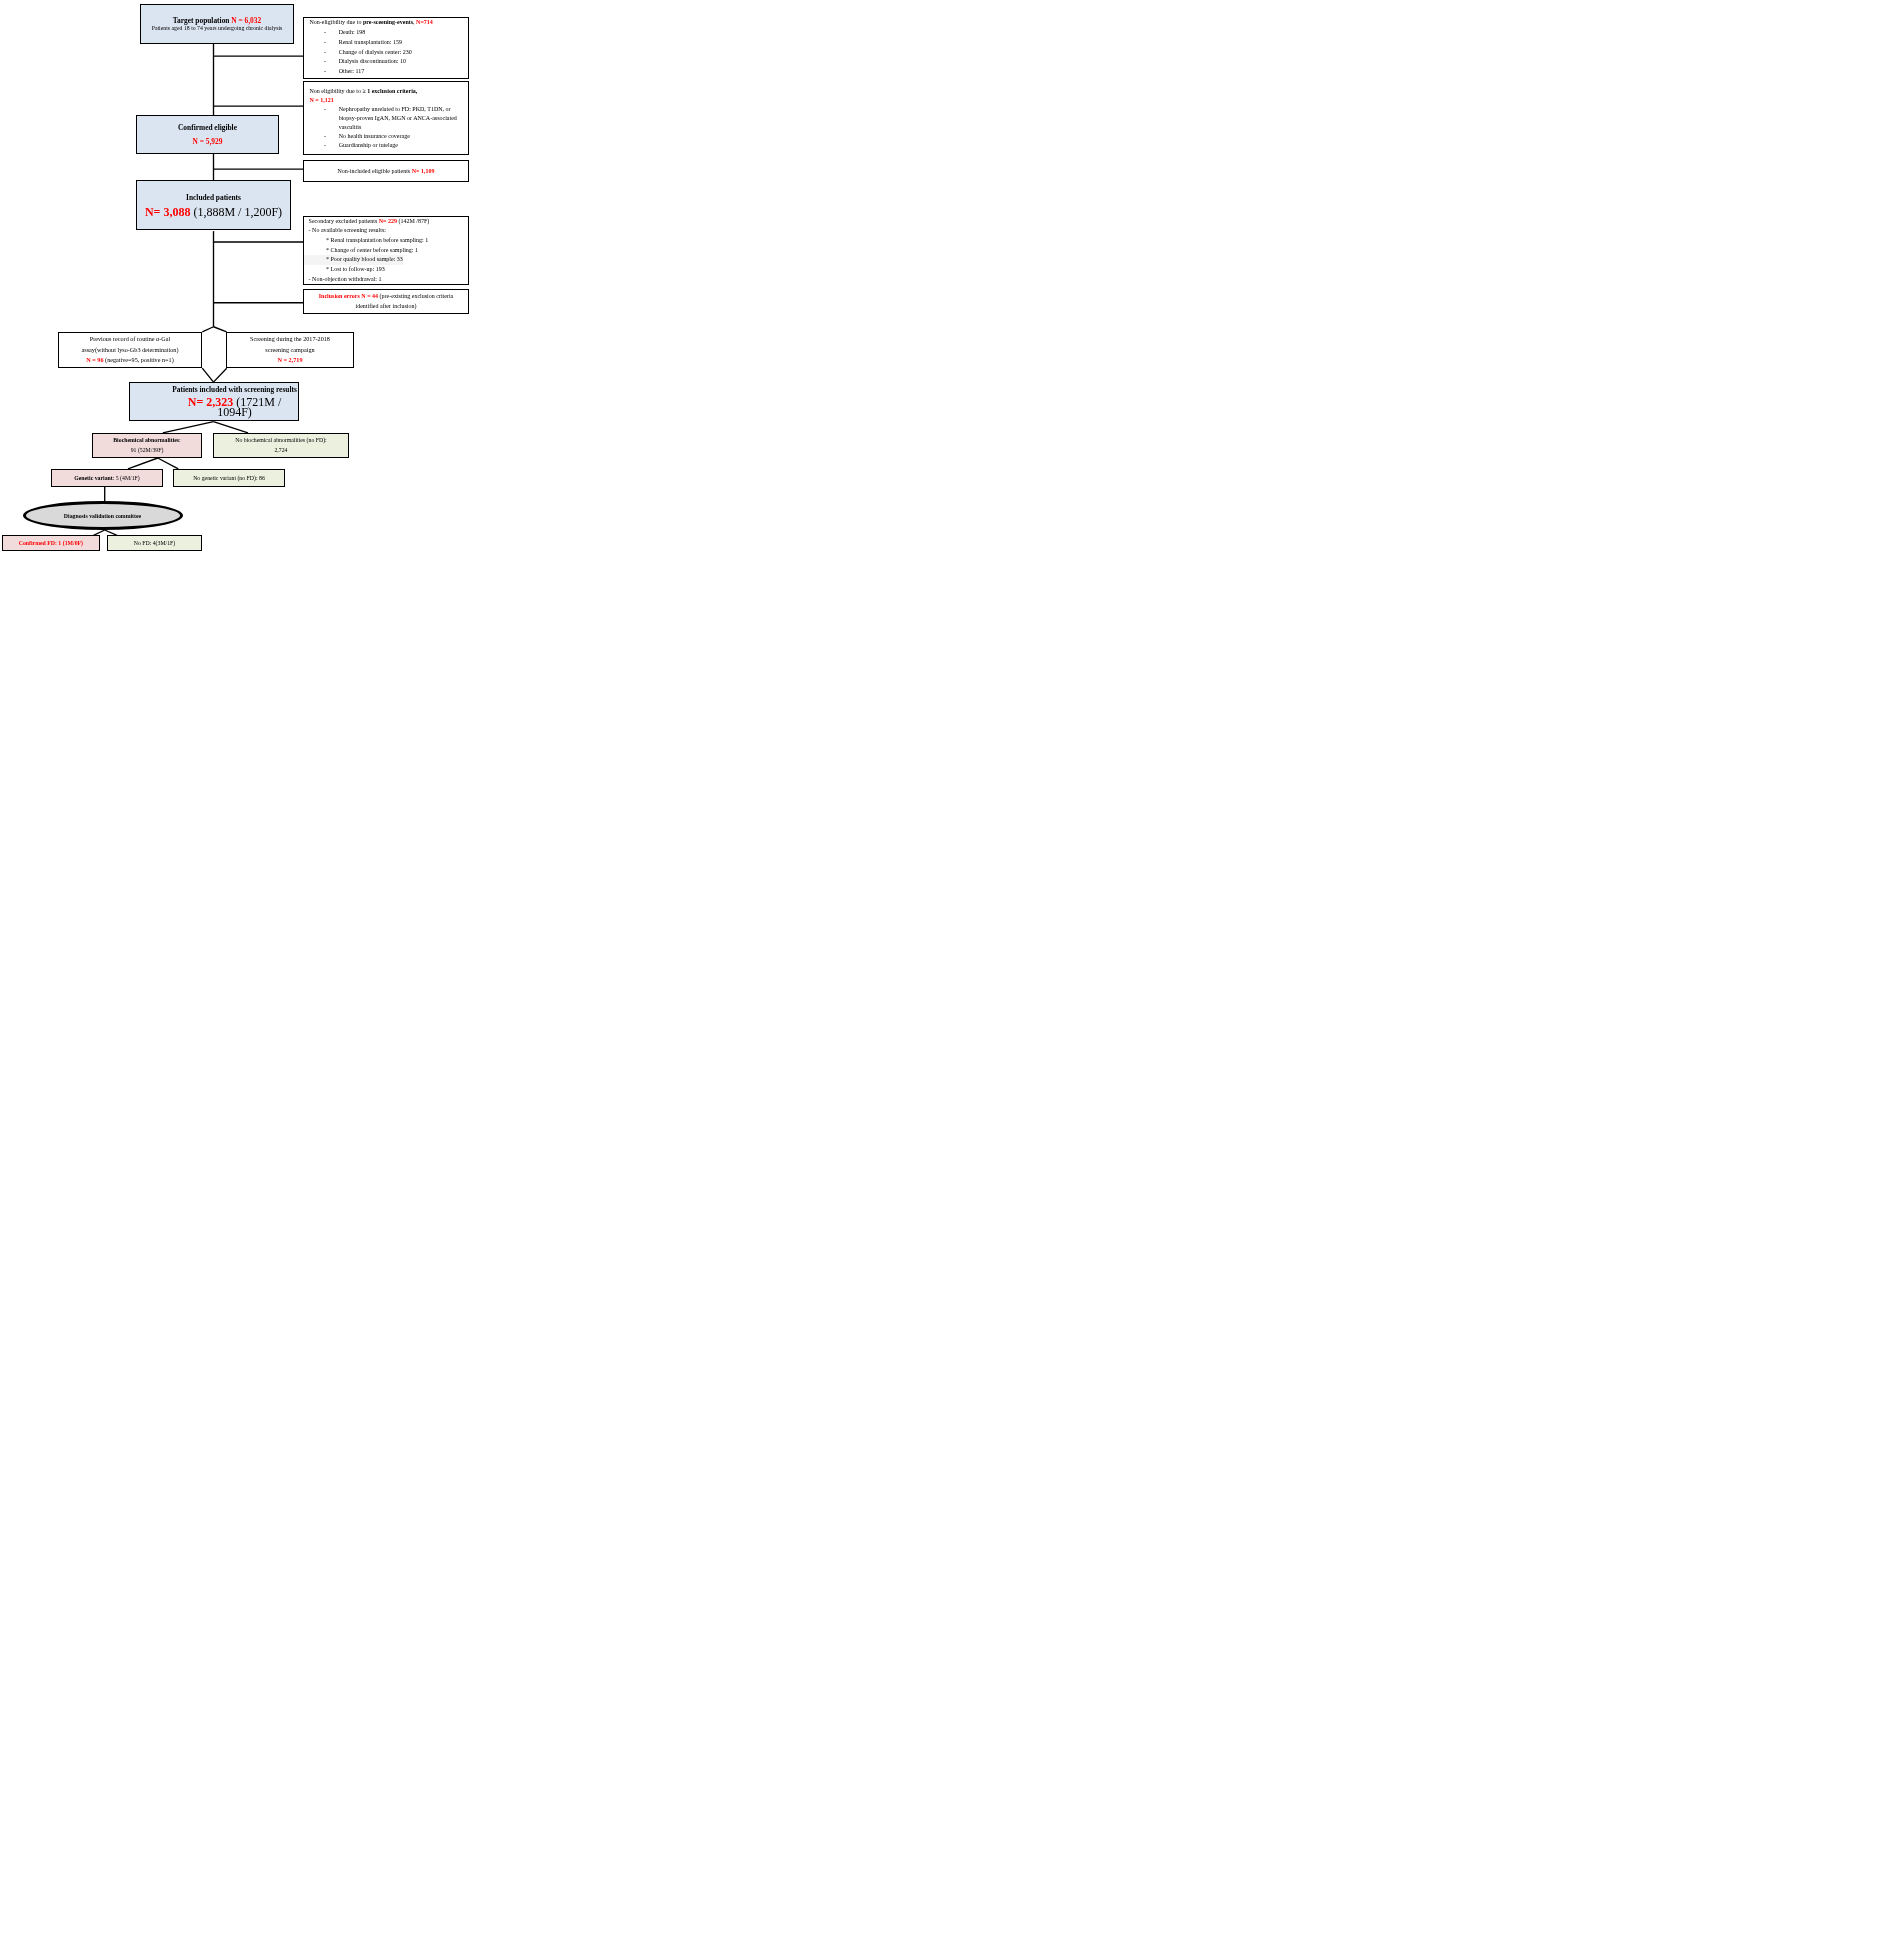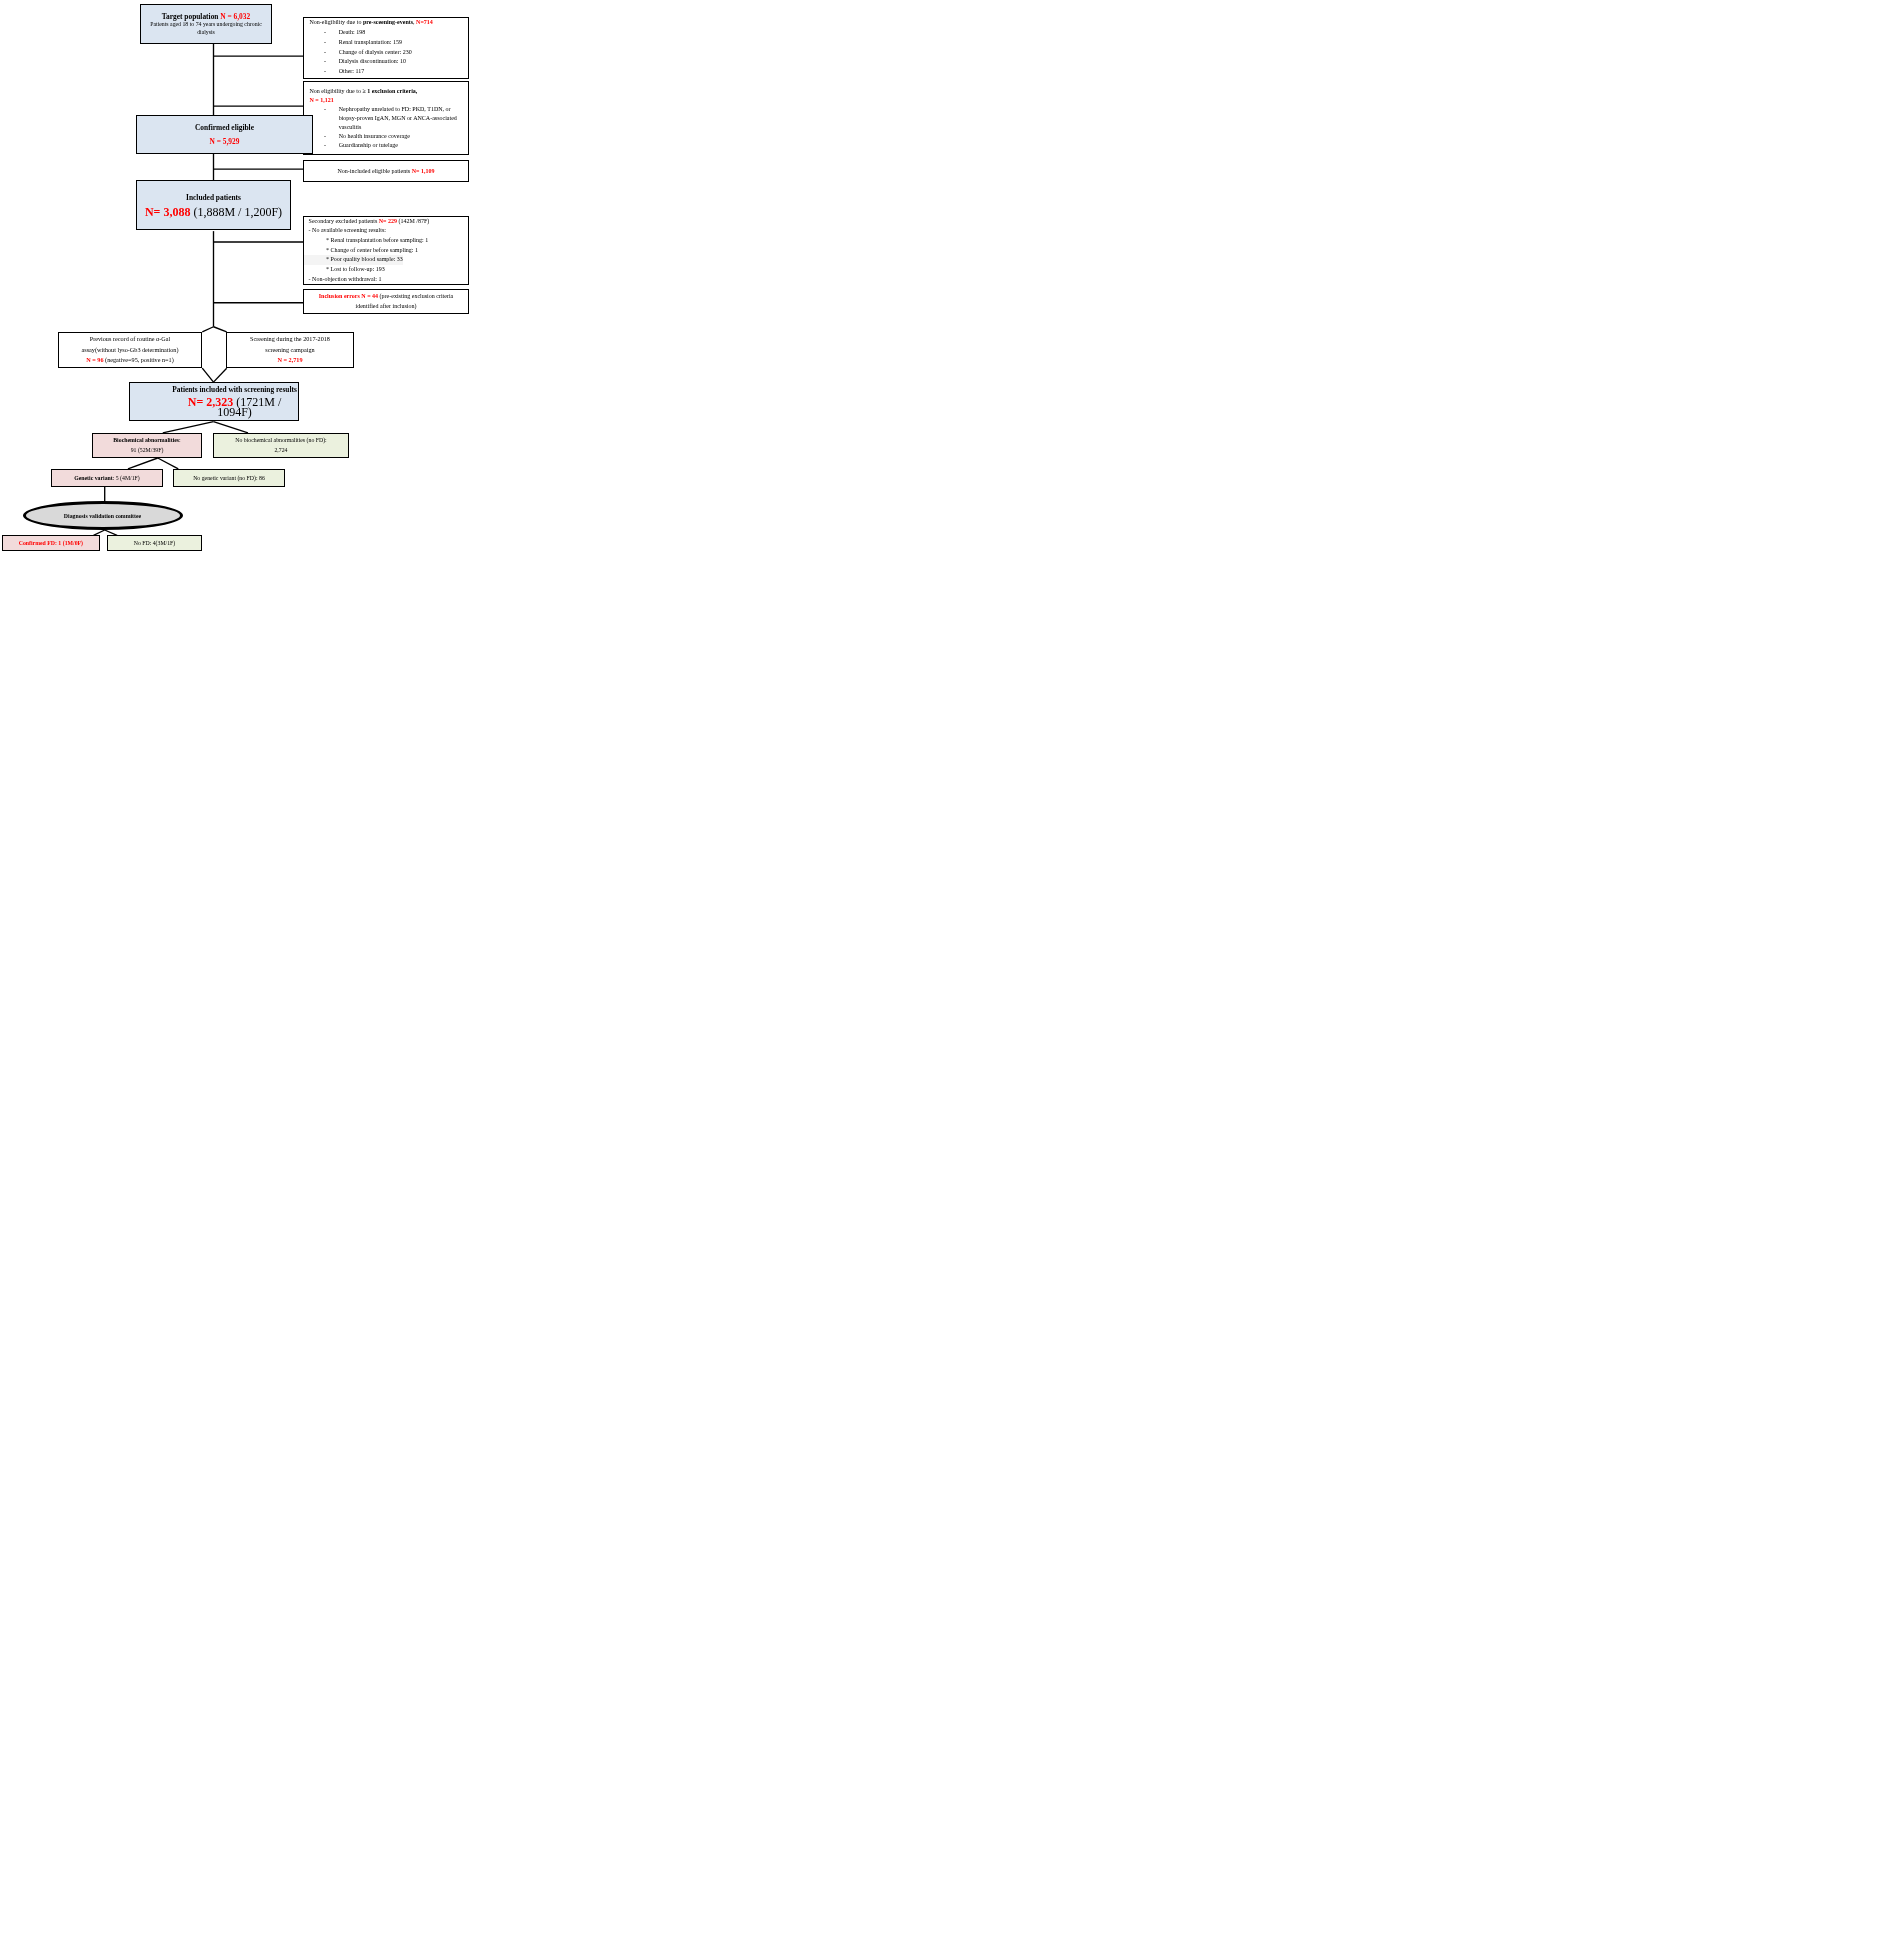--- a/index.html
+++ b/index.html
@@ -64,21 +64,21 @@
       <path d="M407,1183 L330,1211"></path>
       <path d="M407,1183 L460,1211"></path>
 
       <path d="M270,1256 V1296"></path>
 
       <path d="M270,1369 L241,1383"></path>
       <path d="M270,1369 L302,1383"></path>
     </g>
   </svg>
 
-  <div class="node blue center" style="left:140px;top:4.3px;width:132px;height:40px;">
+  <div class="node blue center" style="left:140px;top:4.3px;width:154px;height:40px;">
     <div class="title"><span>Target population </span><span class="red">N = 6,032</span></div>
     <div class="sub" style="max-width:139px;">Patients aged 18 to 74 years undergoing chronic dialysis</div>
   </div>
 
   <div class="node white sidebox" style="left:303px;top:16.6px;width:166px;height:62px;">
     <div class="hdr"><span>Non-eligibility due to </span><span class="bold">pre-sceening-events</span><span>, </span><span class="red">N=714</span></div>
     <div class="li">
         <span class="dash">-</span>
         <span class="itxt">Death: 198</span>
       </div>
@@ -110,21 +110,21 @@
     <div class="li">
         <span class="dash">-</span>
         <span class="itxt">No health insurance coverage</span>
       </div>
     <div class="li">
         <span class="dash">-</span>
         <span class="itxt">Guardianship or tutelage</span>
       </div>
   </div>
 
-  <div class="node blue center" style="left:136px;top:115px;width:177px;height:39px;gap:4.6px;">
+  <div class="node blue center" style="left:136px;top:115px;width:143px;height:39px;gap:4.6px;">
     <div class="title">Confirmed eligible</div>
     <div class="title red">N = 5,929</div>
   </div>
 
   <div class="node white center" style="left:303px;top:160px;width:166px;height:22px;font-size:6px;">
     <div><span>Non-included eligible patients </span><span class="red">N= 1,109</span></div>
   </div>
 
   <div class="node blue center" style="left:136px;top:180px;width:155px;height:50px;gap:5.4px;">
     <div class="title">Included patients</div>

